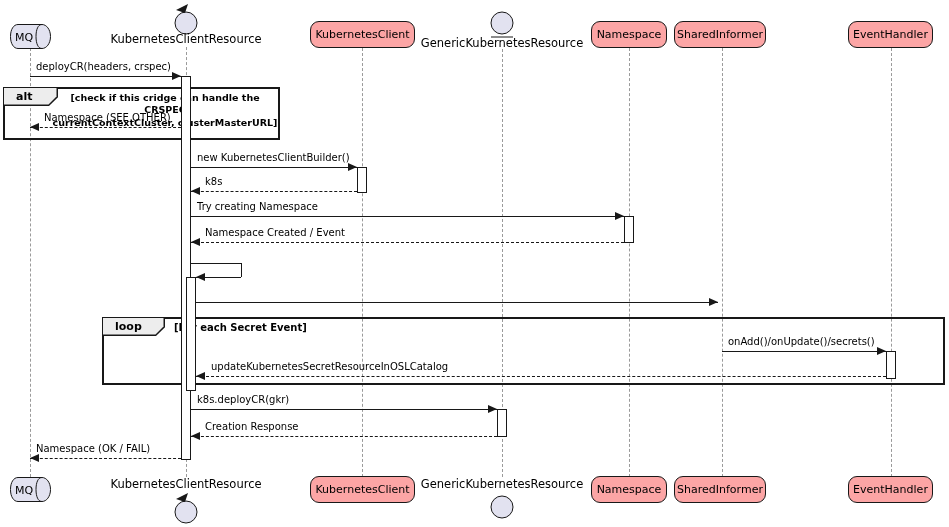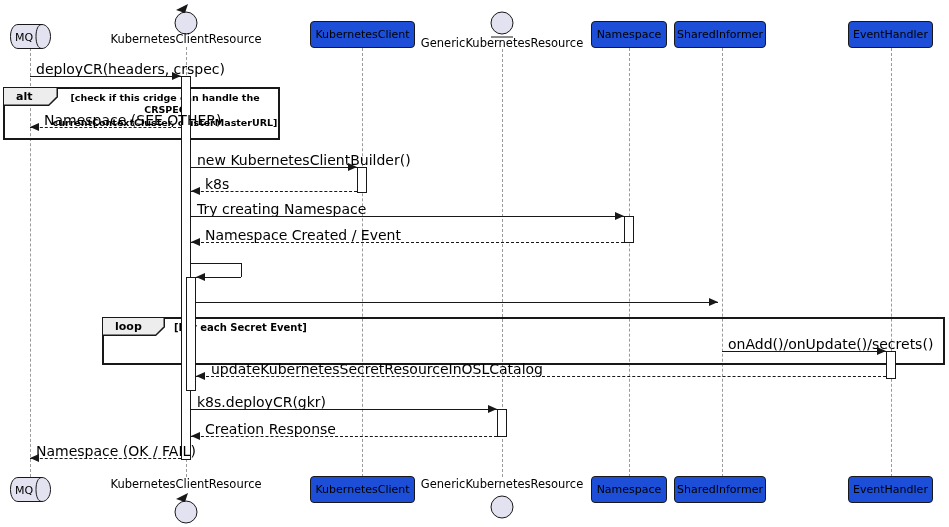--- a/index.html
+++ b/index.html
@@ -2,35 +2,35 @@
 <html><head>
 <meta charset="utf-8">
 <style>
   html,body{margin:0;padding:0;background:#ffffff;}
   #canvas{
     position:relative;width:949px;height:527px;background:#ffffff;overflow:hidden;
     font-family:"DejaVu Sans","Liberation Sans",sans-serif;color:#000;
   }
   .lifeline{position:absolute;width:0;border-left:1px dashed #9a9a9a;z-index:1;}
   .pbox{
-    position:absolute;background:#1d4ed8;border:1px solid #181818;border-radius:4px;
+    position:absolute;background:#fca5a5;border:1px solid #181818;border-radius:9px;
     display:flex;align-items:center;justify-content:center;font-size:11px;white-space:nowrap;
     z-index:5;box-sizing:border-box;
   }
   .plabel{position:absolute;text-align:center;font-size:11.5px;white-space:nowrap;z-index:5;}
   .icon{position:absolute;z-index:5;}
   .act{position:absolute;width:10px;background:#ffffff;border:1px solid #181818;z-index:3;box-sizing:border-box;}
   .frag{position:absolute;border:2px solid #181818;z-index:2;box-sizing:border-box;}
   .frag-head{position:absolute;left:-1px;top:-1px;background:#181818;
     clip-path:polygon(0 0,100% 0,100% 52%,calc(100% - 9px) 100%,0 100%);}
   .frag-head-inner{position:absolute;left:0;top:0;right:1.5px;bottom:1.5px;background:#EDEDED;
     clip-path:polygon(0 0,100% 0,100% 52%,calc(100% - 8px) 100%,0 100%);}
   .frag-op{position:absolute;left:11px;top:1px;font-weight:bold;font-size:11px;z-index:2;}
   .guard{position:absolute;font-weight:bold;z-index:2;}
-  .mlabel{position:absolute;font-size:14px;white-space:nowrap;z-index:4;}
+  .mlabel{position:absolute;font-size:10px;white-space:nowrap;z-index:4;}
   .ml{position:absolute;height:0;border-top:1px solid #181818;z-index:4;}
   .ml.dashed{border-top-style:dashed;}
   .mv{position:absolute;width:0;border-left:1px solid #181818;z-index:4;}
   .ah-r{position:absolute;width:0;height:0;border-top:4px solid transparent;border-bottom:4px solid transparent;border-left:9px solid #181818;z-index:4;}
   .ah-l{position:absolute;width:0;height:0;border-top:4px solid transparent;border-bottom:4px solid transparent;border-right:9px solid #181818;z-index:4;}
 </style>
 </head>
 <body>
 
 <div id="canvas">
@@ -80,21 +80,21 @@
 
   <div class="frag" style="left:3px;top:87px;width:277px;height:53px">
     <div class="frag-head" style="width:54px;height:18px">
       <div class="frag-head-inner"></div>
     </div>
     <div class="frag-op">alt</div>
     <div class="guard" style="left:44px;top:3px;width:232px;text-align:center;font-size:9.5px;line-height:1.3;white-space:pre-line">[check if this cridge can handle the CRSPEC
 currentContextCluster, clusterMasterURL]</div>
   </div>
 
-  <div class="frag" style="left:102px;top:317px;width:843px;height:48px">
+  <div class="frag" style="left:102px;top:317px;width:843px;height:68px">
     <div class="frag-head" style="width:62px;height:18px">
       <div class="frag-head-inner"></div>
     </div>
     <div class="frag-op">loop</div>
     <div class="guard" style="left:70px;top:3px;font-size:10px">[For each Secret Event]</div>
   </div>
 
   <div class="mlabel" style="left:36px;top:61px">deployCR(headers, crspec)</div>
   <div class="ml" style="left:30px;top:76px;width:151px"></div>
   <div class="ah-r" style="left:172px;top:72px"></div>

